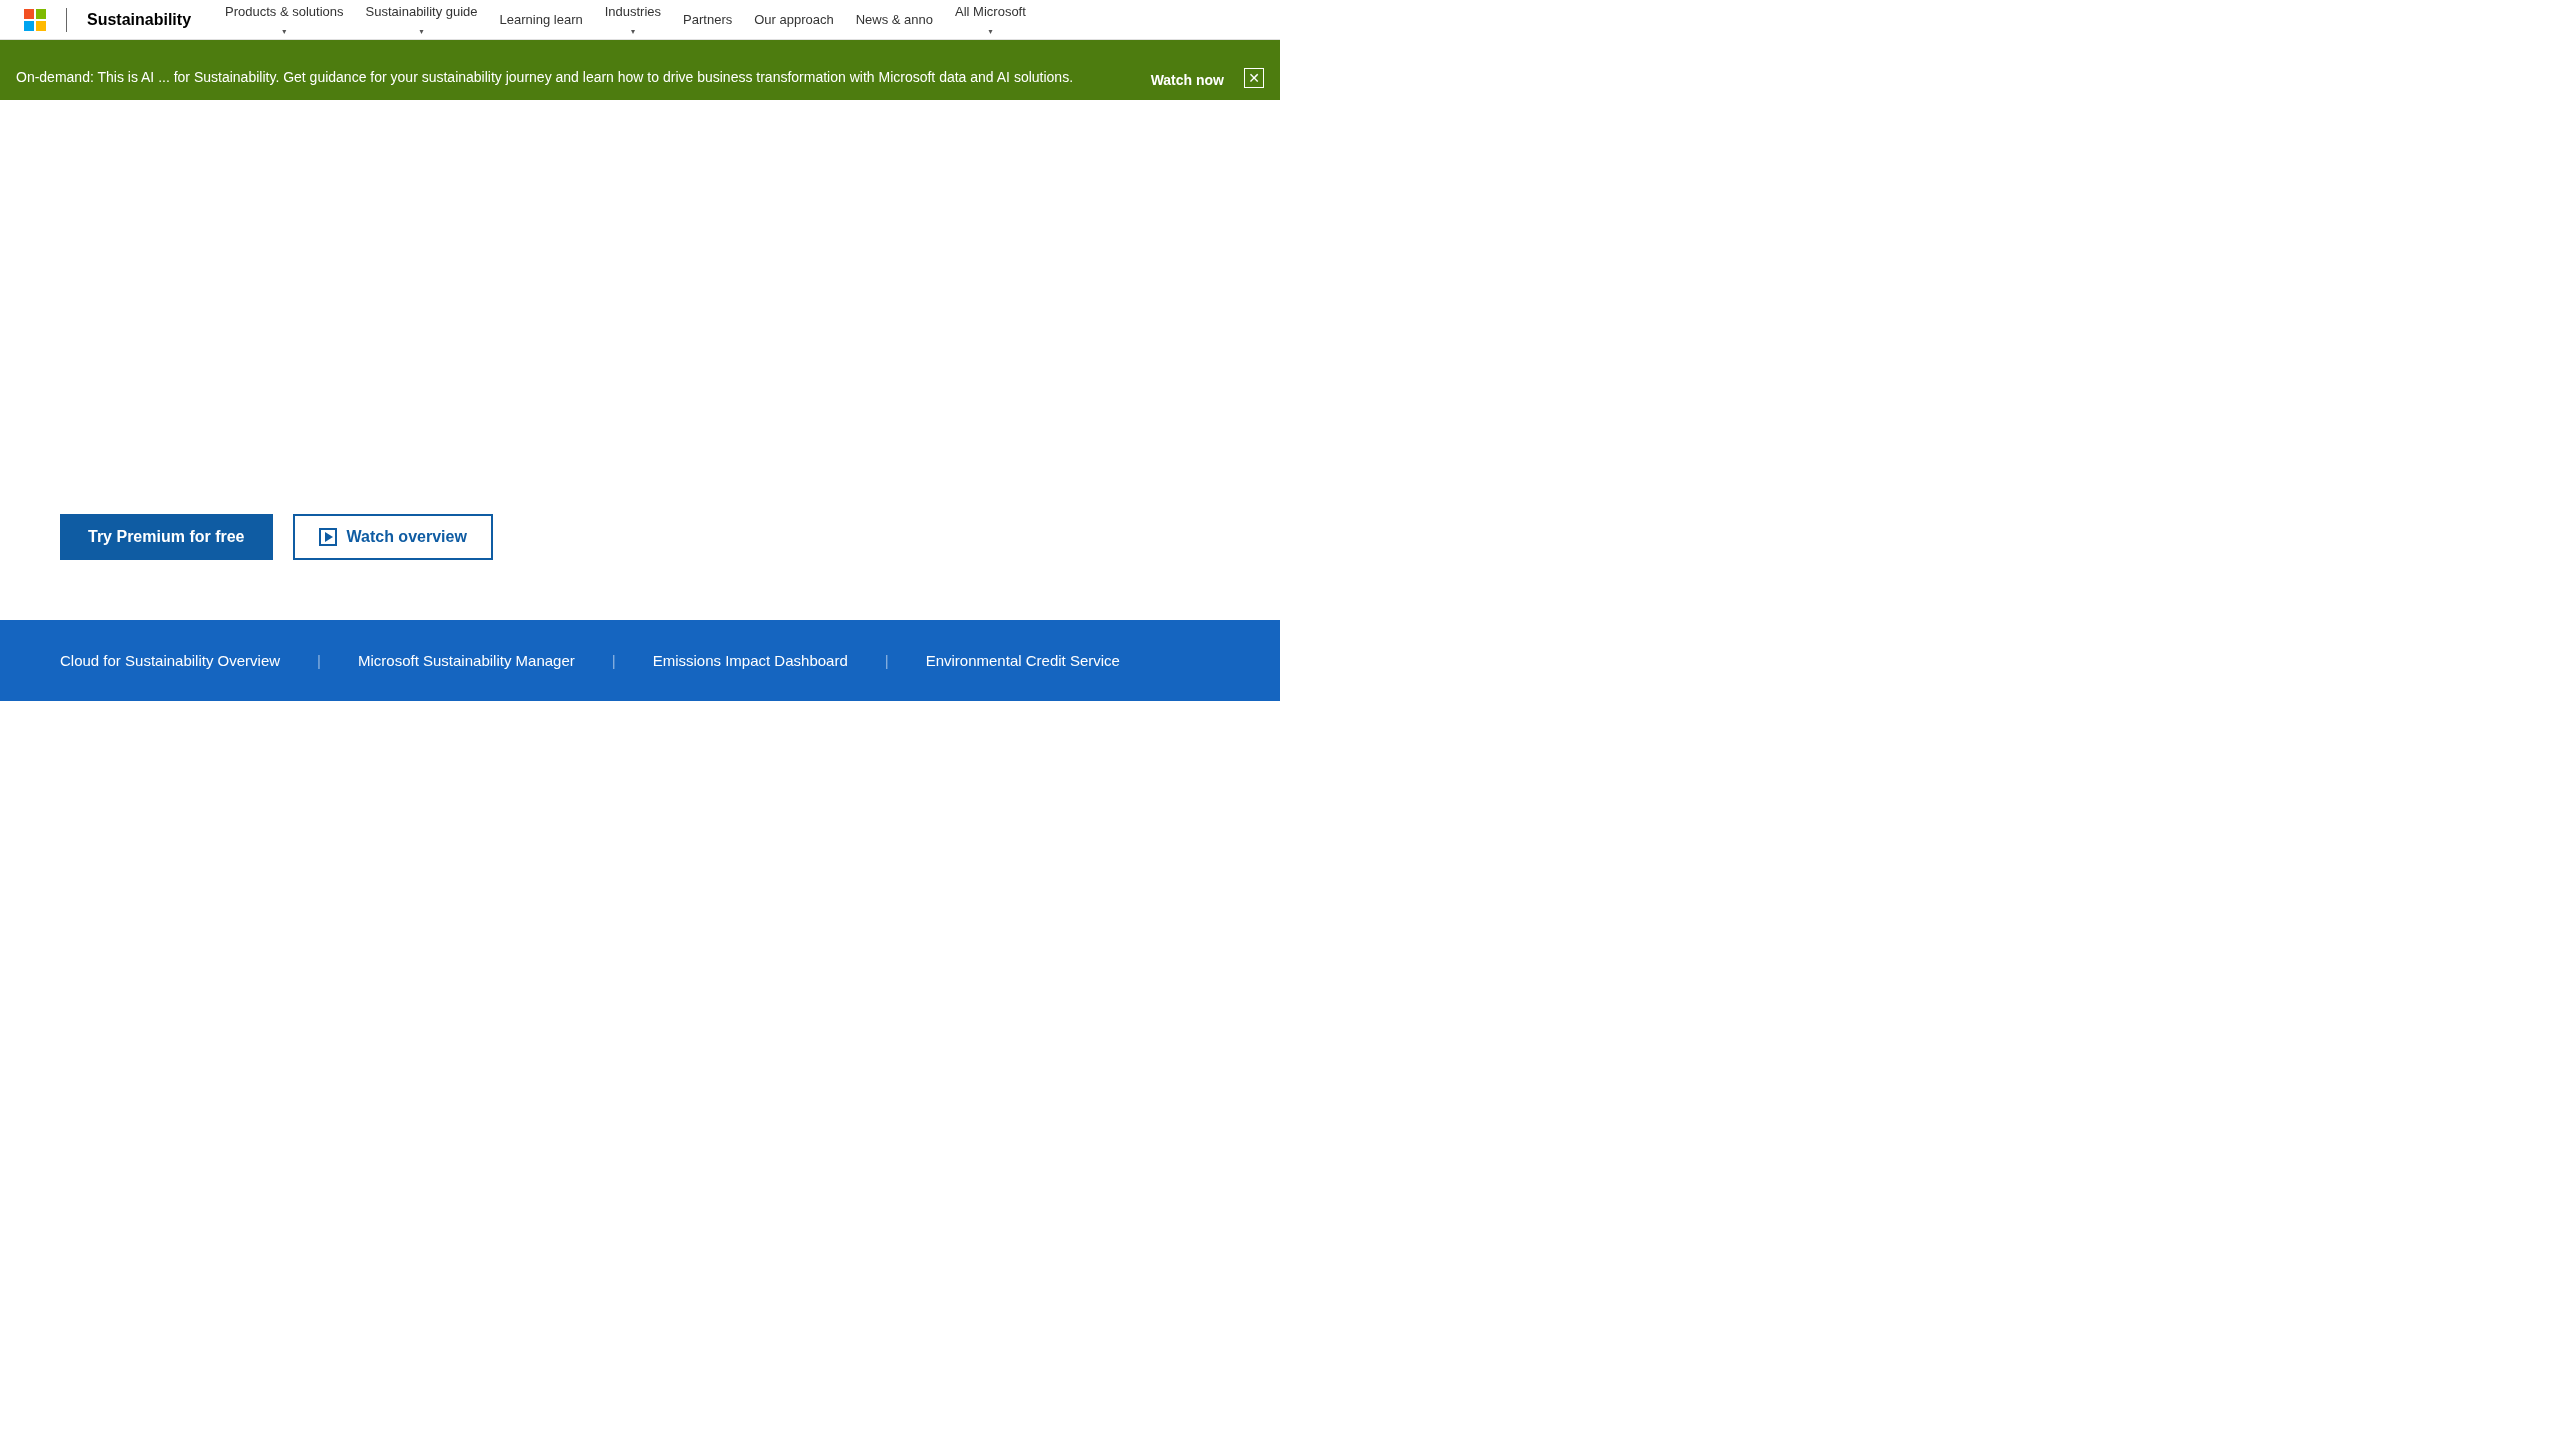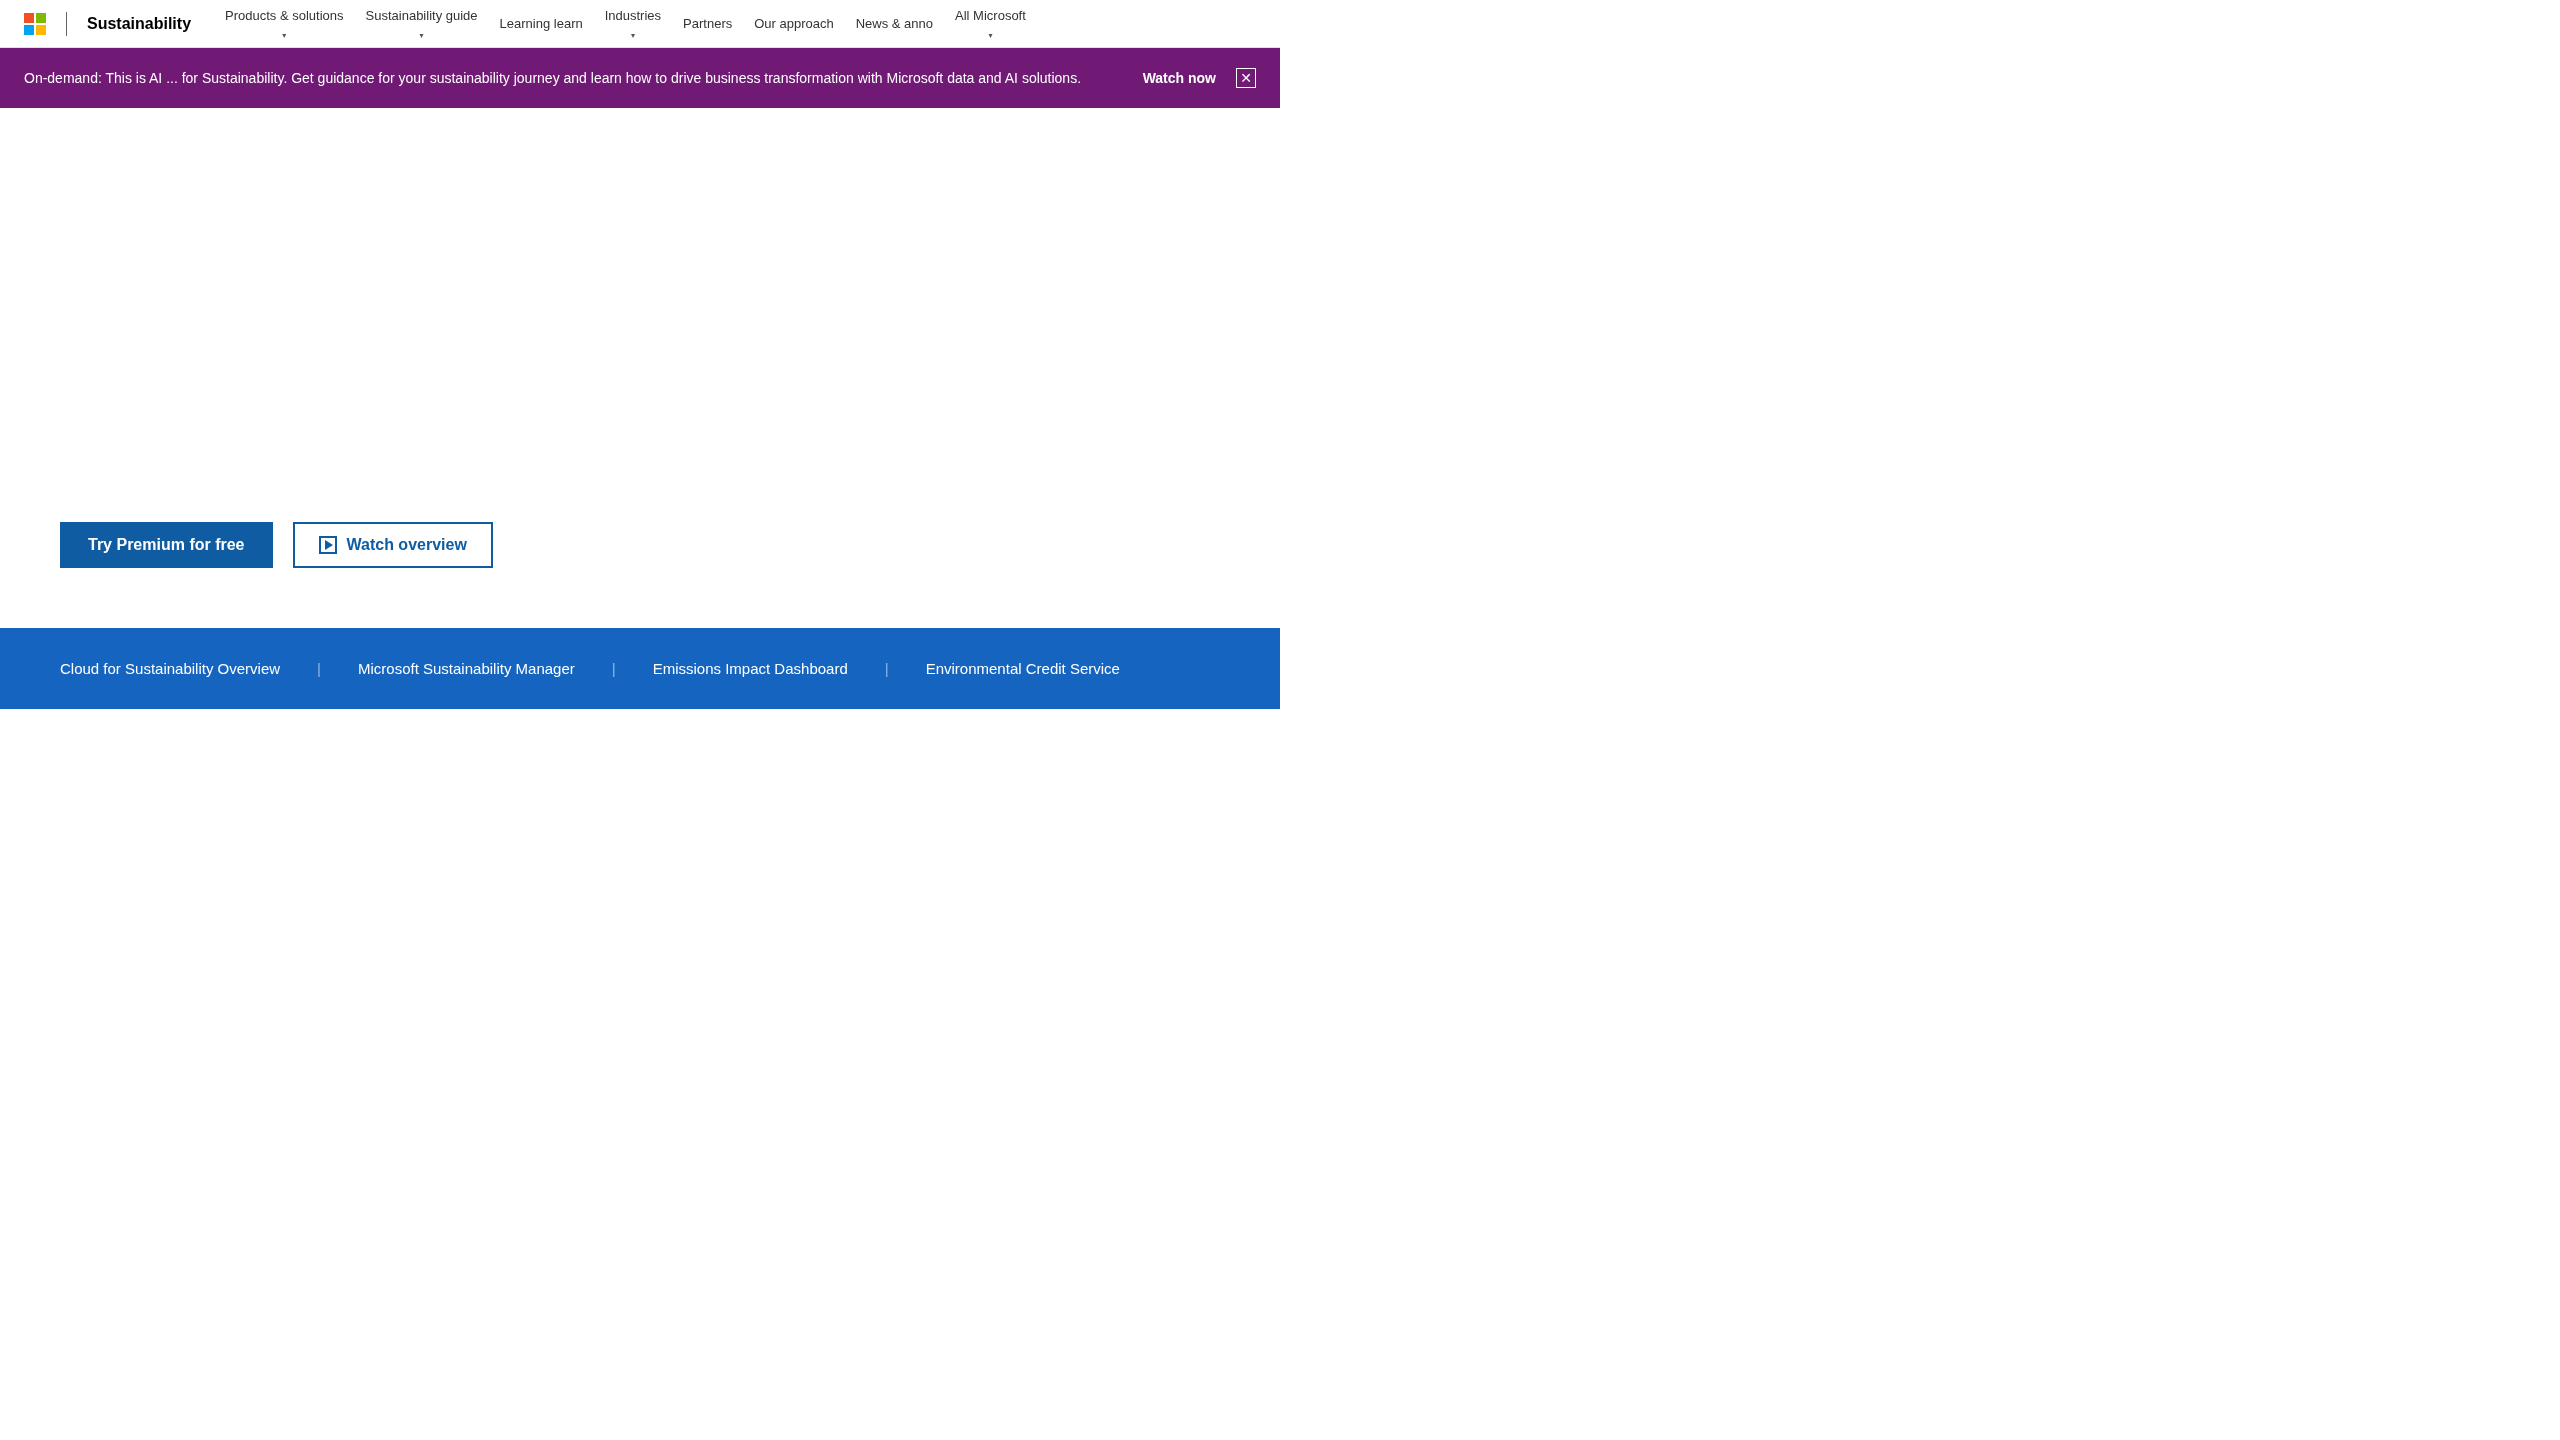--- a/index.html
+++ b/index.html
@@ -13,21 +13,21 @@
       background: #ffffff;
       width: 1280px;
       min-height: 720px;
       overflow-x: hidden;
     }
 
     
     .navbar {
       display: flex;
       align-items: center;
-      height: 48px;
+      height: 40px;
       padding: 0 24px;
       background: #ffffff;
       border-bottom: 1px solid #e0e0e0;
       gap: 0;
     }
 
     .navbar-brand {
       display: flex;
       align-items: center;
       gap: 12px;
@@ -83,25 +83,25 @@
       flex-direction: column;
     }
 
     .nav-chevron {
       font-size: 8px;
       color: #555;
     }
 
     
     .announcement-banner {
-      background: #701a75;
-      color: #fff;
-      display: flex;
-      align-items: center;
-      padding: 12px 24px;
+      background: #4d7c0f;
+      color: #fff;
+      display: flex;
+      align-items: flex-end;
+      padding: 12px 16px;
       gap: 8px;
       min-height: 60px;
     }
 
     .announcement-text {
       flex: 1;
       font-size: 14px;
       line-height: 1.5;
     }
 

